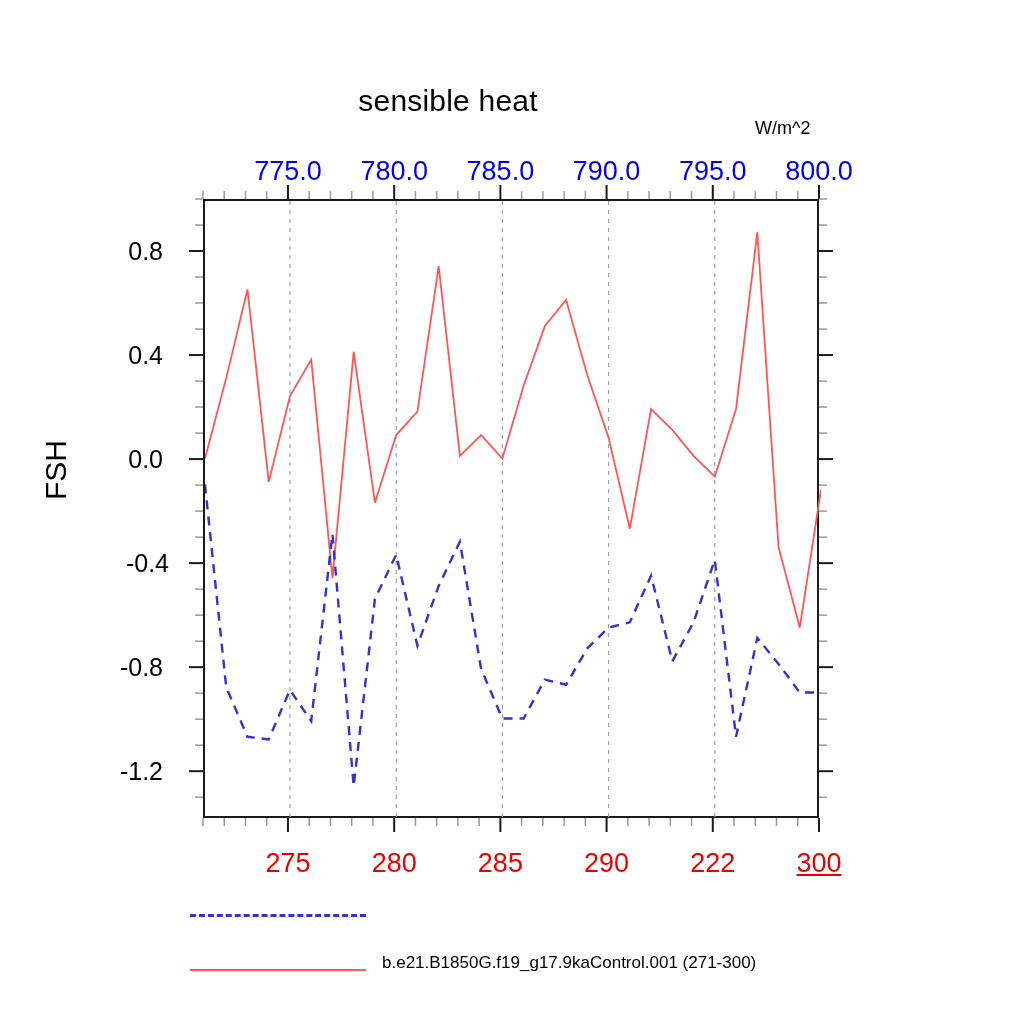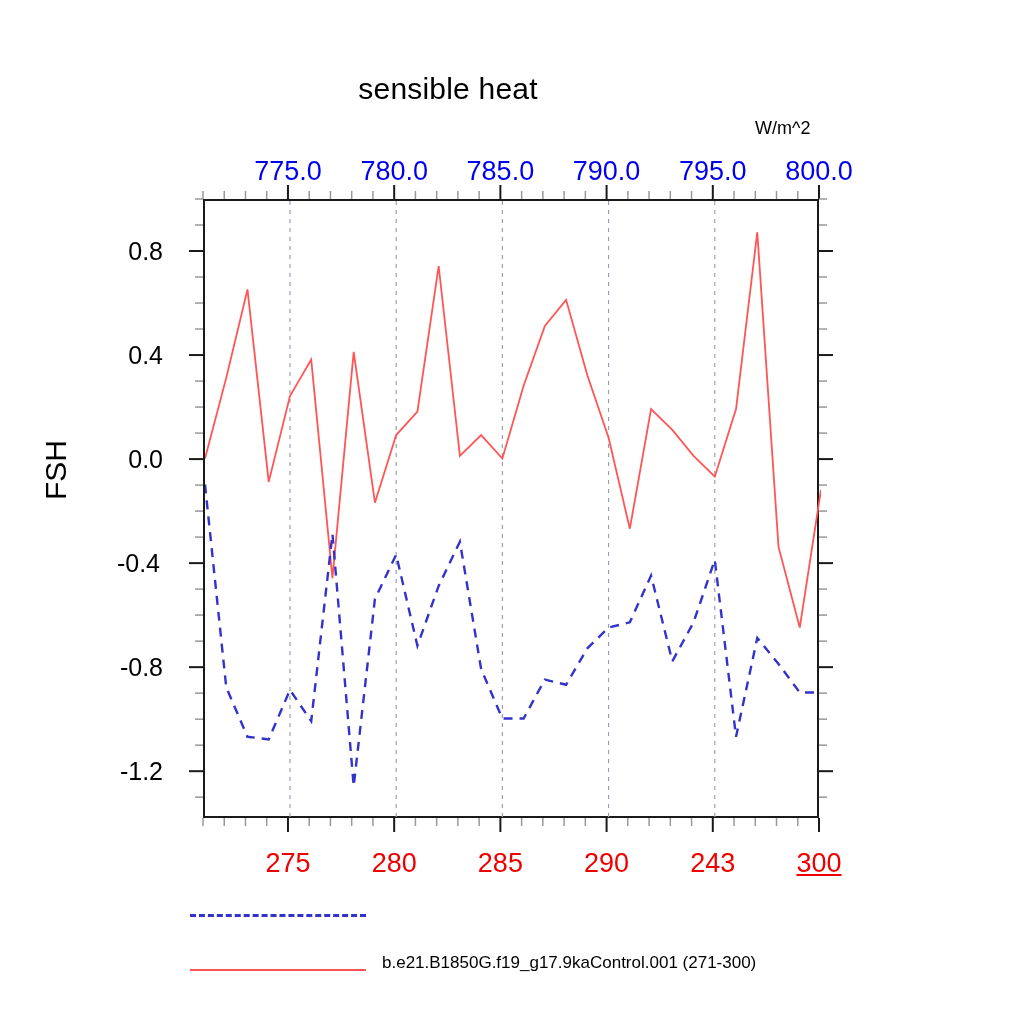--- a/index.html
+++ b/index.html
@@ -1,19 +1,19 @@
 <!DOCTYPE html>
 <html><head>
 <meta charset="utf-8">
 <style>
   html,body{margin:0;padding:0;background:#ffffff;}
   body{width:1024px;height:1024px;font-family:"Liberation Sans",sans-serif;overflow:hidden;}
   #root{position:relative;width:1024px;height:1024px;background:#fff;}
 
-  .title{position:absolute;left:0;top:72px;width:896px;text-align:center;
+  .title{position:absolute;left:0;top:84px;width:896px;text-align:center;
          font-size:30px;color:#000;letter-spacing:0.2px;}
 
   .units{position:absolute;left:755px;top:118px;font-size:18px;color:#000;}
 
   .topticklabels{position:absolute;left:0;top:140px;width:1024px;height:34px;}
   .ttl{position:absolute;font-size:27px;color:#0000ee;transform:translateX(-50%);white-space:nowrap;margin-top:16px;}
 
   .bottomticklabels{position:absolute;left:0;top:848px;width:1024px;height:34px;}
   .btl{position:absolute;font-size:27px;color:#ee0000;transform:translateX(-50%);white-space:nowrap;}
 
@@ -46,28 +46,28 @@
       <div class="ttl" style="left: 500.379px;">785.0</div>
       <div class="ttl" style="left: 606.586px;">790.0</div>
       <div class="ttl" style="left: 712.793px;">795.0</div>
       <div class="ttl" style="left: 819px; text-align: right;">800.0</div>
     </div>
   <div class="bottomticklabels" id="bottomticklabels">
       <div class="btl" style="left: 287.966px;">275</div>
       <div class="btl" style="left: 394.172px;">280</div>
       <div class="btl" style="left: 500.379px;">285</div>
       <div class="btl" style="left: 606.586px;">290</div>
-      <div class="btl" style="left: 712.793px;">243</div>
+      <div class="btl" style="left: 712.793px;">222</div>
       <div class="btl" style="left: 819px; text-decoration: underline;">300</div>
     </div>
   <div class="ylabels" id="ylabels">
       <div class="yl" style="top: 251.017px; left: 43px;">0.8</div>
       <div class="yl" style="top: 355.05px; left: 43px;">0.4</div>
       <div class="yl" style="top: 459.084px; left: 43px;">0.0</div>
-      <div class="yl" style="top: 563.118px; left: 40px; text-align: right;">-0.4</div>
+      <div class="yl" style="top: 563.118px; left: 49px; text-align: right;">-0.4</div>
       <div class="yl" style="top: 667.151px; left: 43px;">-0.8</div>
       <div class="yl" style="top: 771.185px; left: 43px;">-1.2</div>
     </div>
 
   <div class="ytitle">FSH</div>
 
   <div id="plot">
     <svg class="layer" id="svg-plot" width="616" height="619">
         <line x1="84.9655172413793" y1="0" x2="84.9655172413793" y2="619" stroke="#9aa0b0" stroke-width="1.2" stroke-dasharray="4,5"></line>
         <line x1="191.17241379310346" y1="0" x2="191.17241379310346" y2="619" stroke="#9aa0b0" stroke-width="1.2" stroke-dasharray="4,5"></line>

